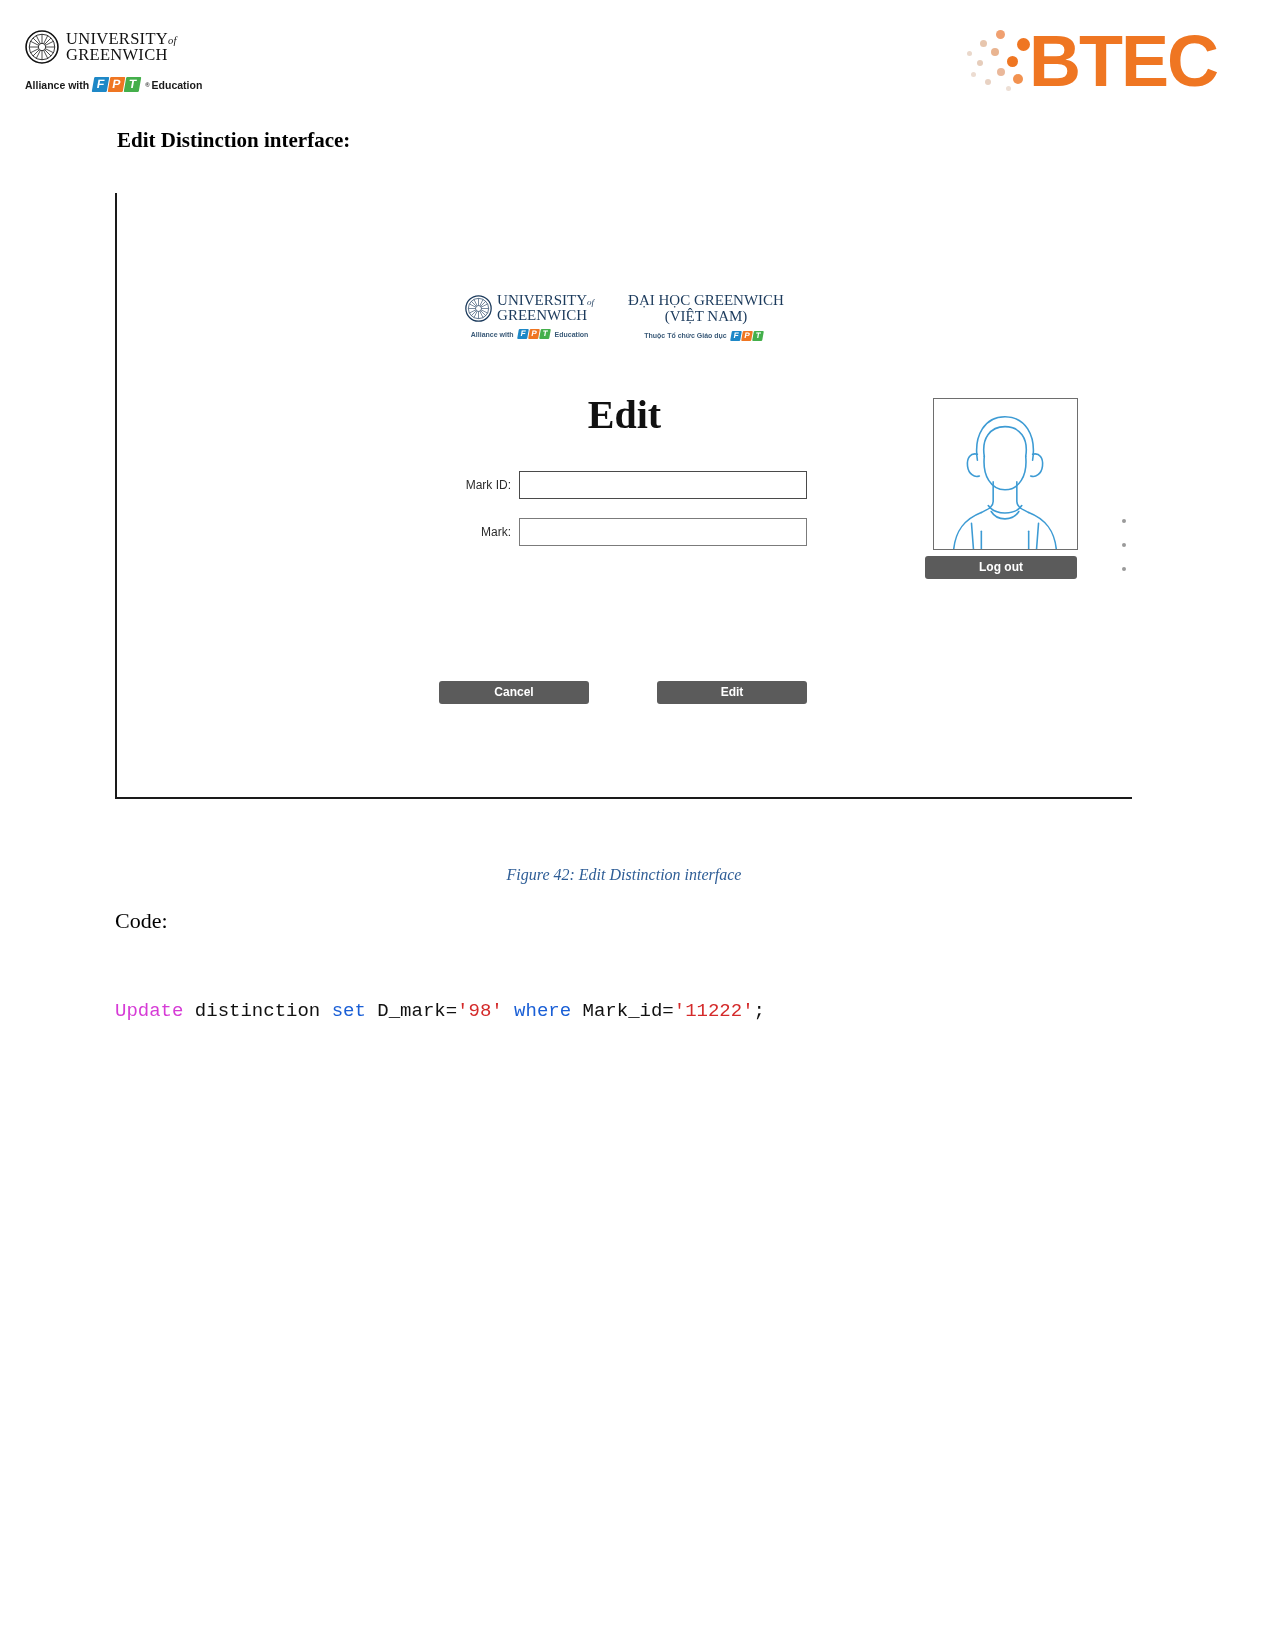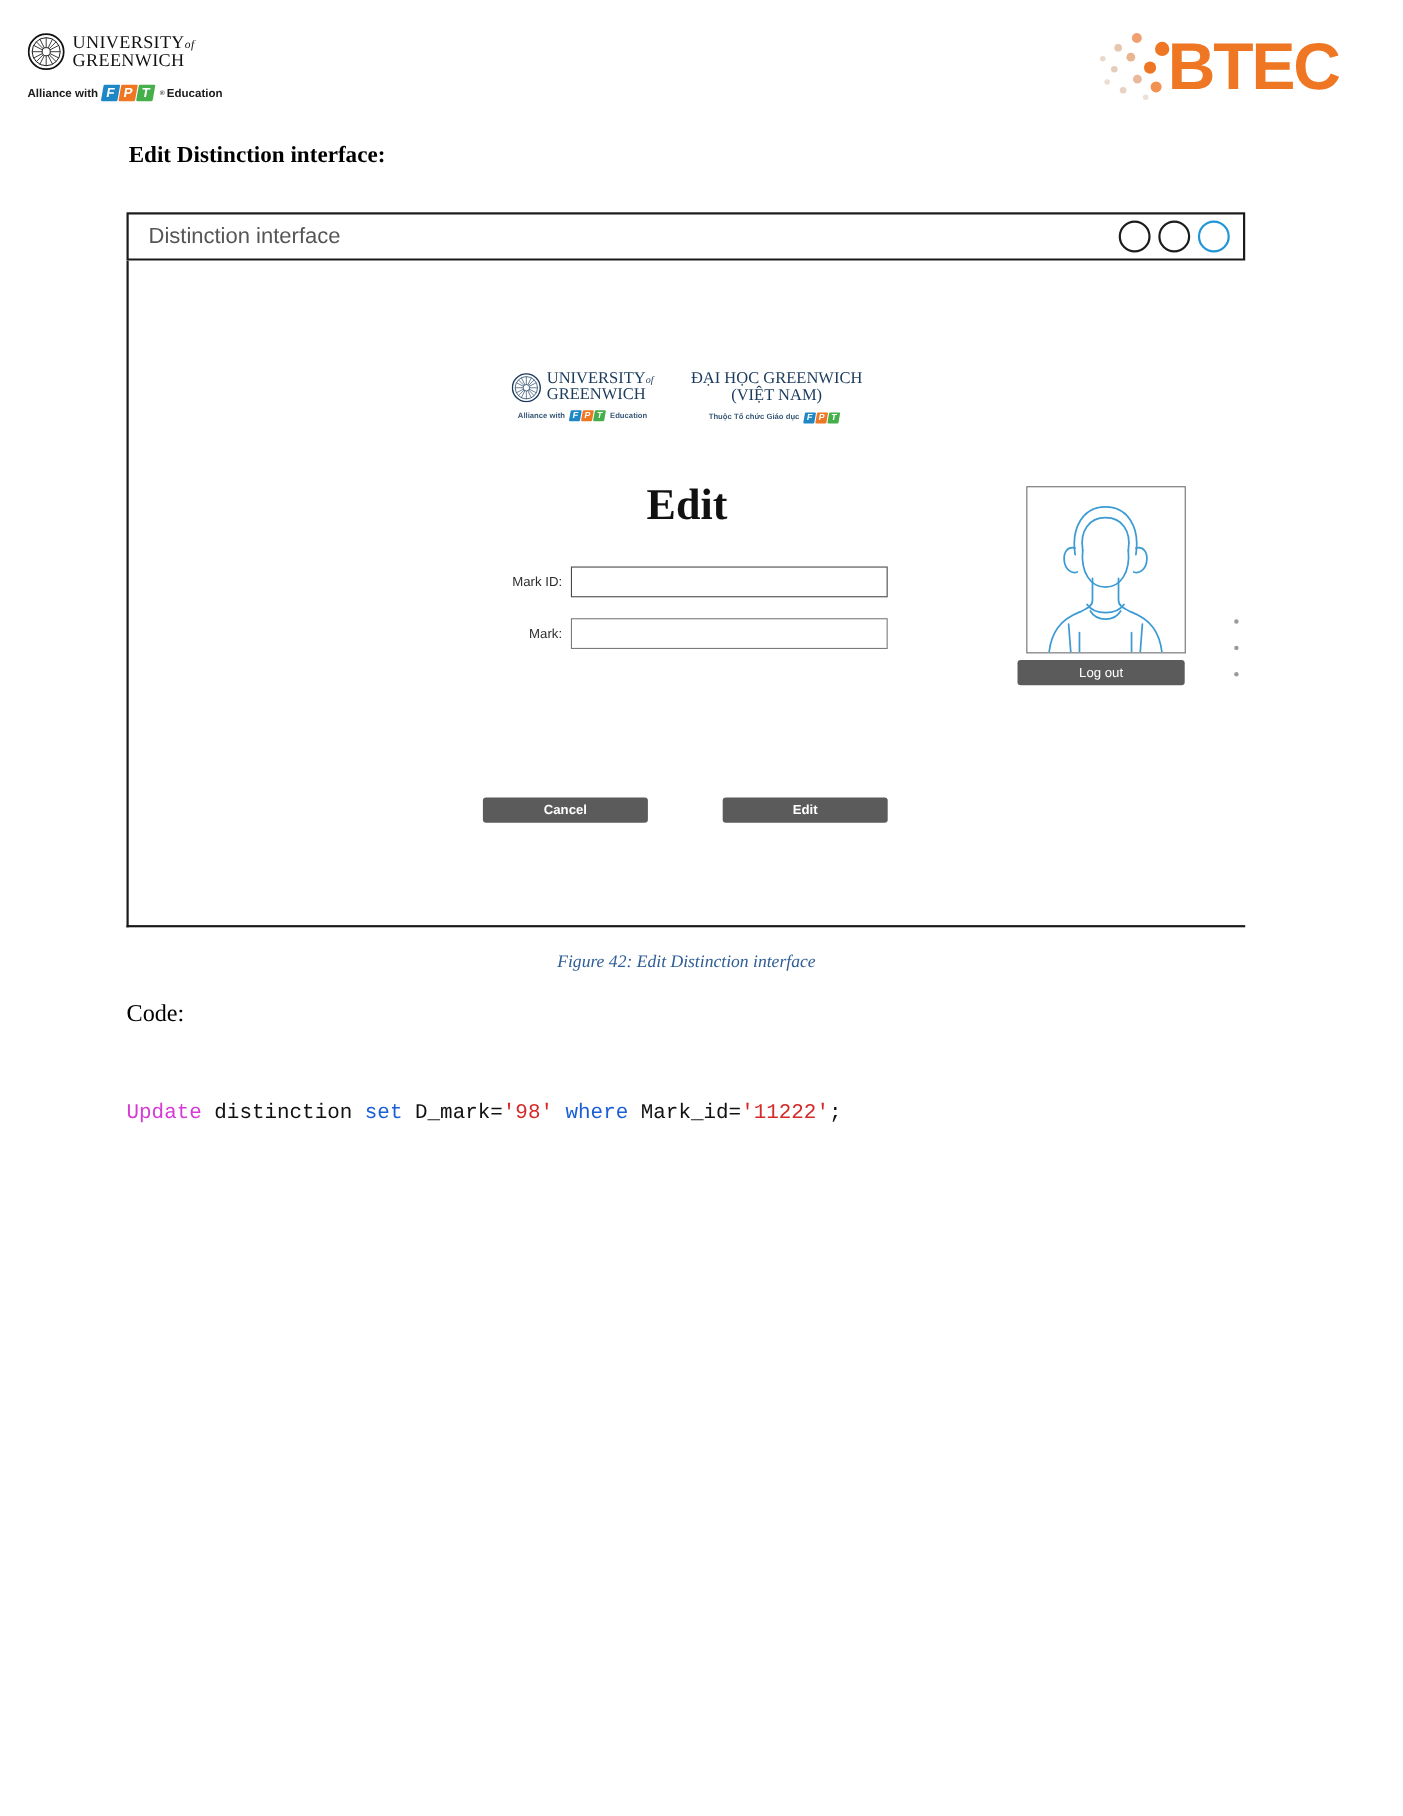--- a/index.html
+++ b/index.html
@@ -95,21 +95,21 @@
   }
   .btec-dots { position: relative; width: 72px; height: 74px; }
   .btec-dots i {
     position: absolute;
     border-radius: 50%;
     display: block;
   }
   .btec-text {
     font-family: "Liberation Sans", sans-serif;
     font-weight: bold;
-    font-size: 60px;
+    font-size: 72px;
     color: #ef7622;
     letter-spacing: -2px;
     line-height: 74px;
     margin-left: -6px;
   }
 
   
   .section-heading {
     position: absolute;
     left: 117px;
@@ -301,21 +301,21 @@
   .logout-btn {
     position: absolute;
     top: 363px;
     left: 808px;
     width: 152px;
     height: 23px;
     background: #5b5b5b;
     border-radius: 3px;
     color: #ffffff;
     font-family: "Liberation Sans", sans-serif;
-    font-weight: normal;
+    font-weight: bold;
     font-size: 12px;
     line-height: 23px;
     text-align: center;
     cursor: pointer;
   }
 
   
   .figure-caption {
     position: absolute;
     top: 866px;
@@ -408,28 +408,20 @@
     </div>
     <div class="btec-text">BTEC</div>
   </div>
 
 </div>
 
 <div class="section-heading">Edit Distinction interface:</div>
 
 <div class="window">
 
-  <div class="window-titlebar">
-    <div class="window-title">Distinction interface</div>
-    <div class="window-controls">
-      <div class="wc"></div>
-      <div class="wc"></div>
-      <div class="wc active"></div>
-    </div>
-  </div>
 
   <div class="window-body">
 
     <div class="window-scroll-dots">
       <i></i>
         <i></i>
         <i></i>
     </div>
 
     <div class="app-logos">

